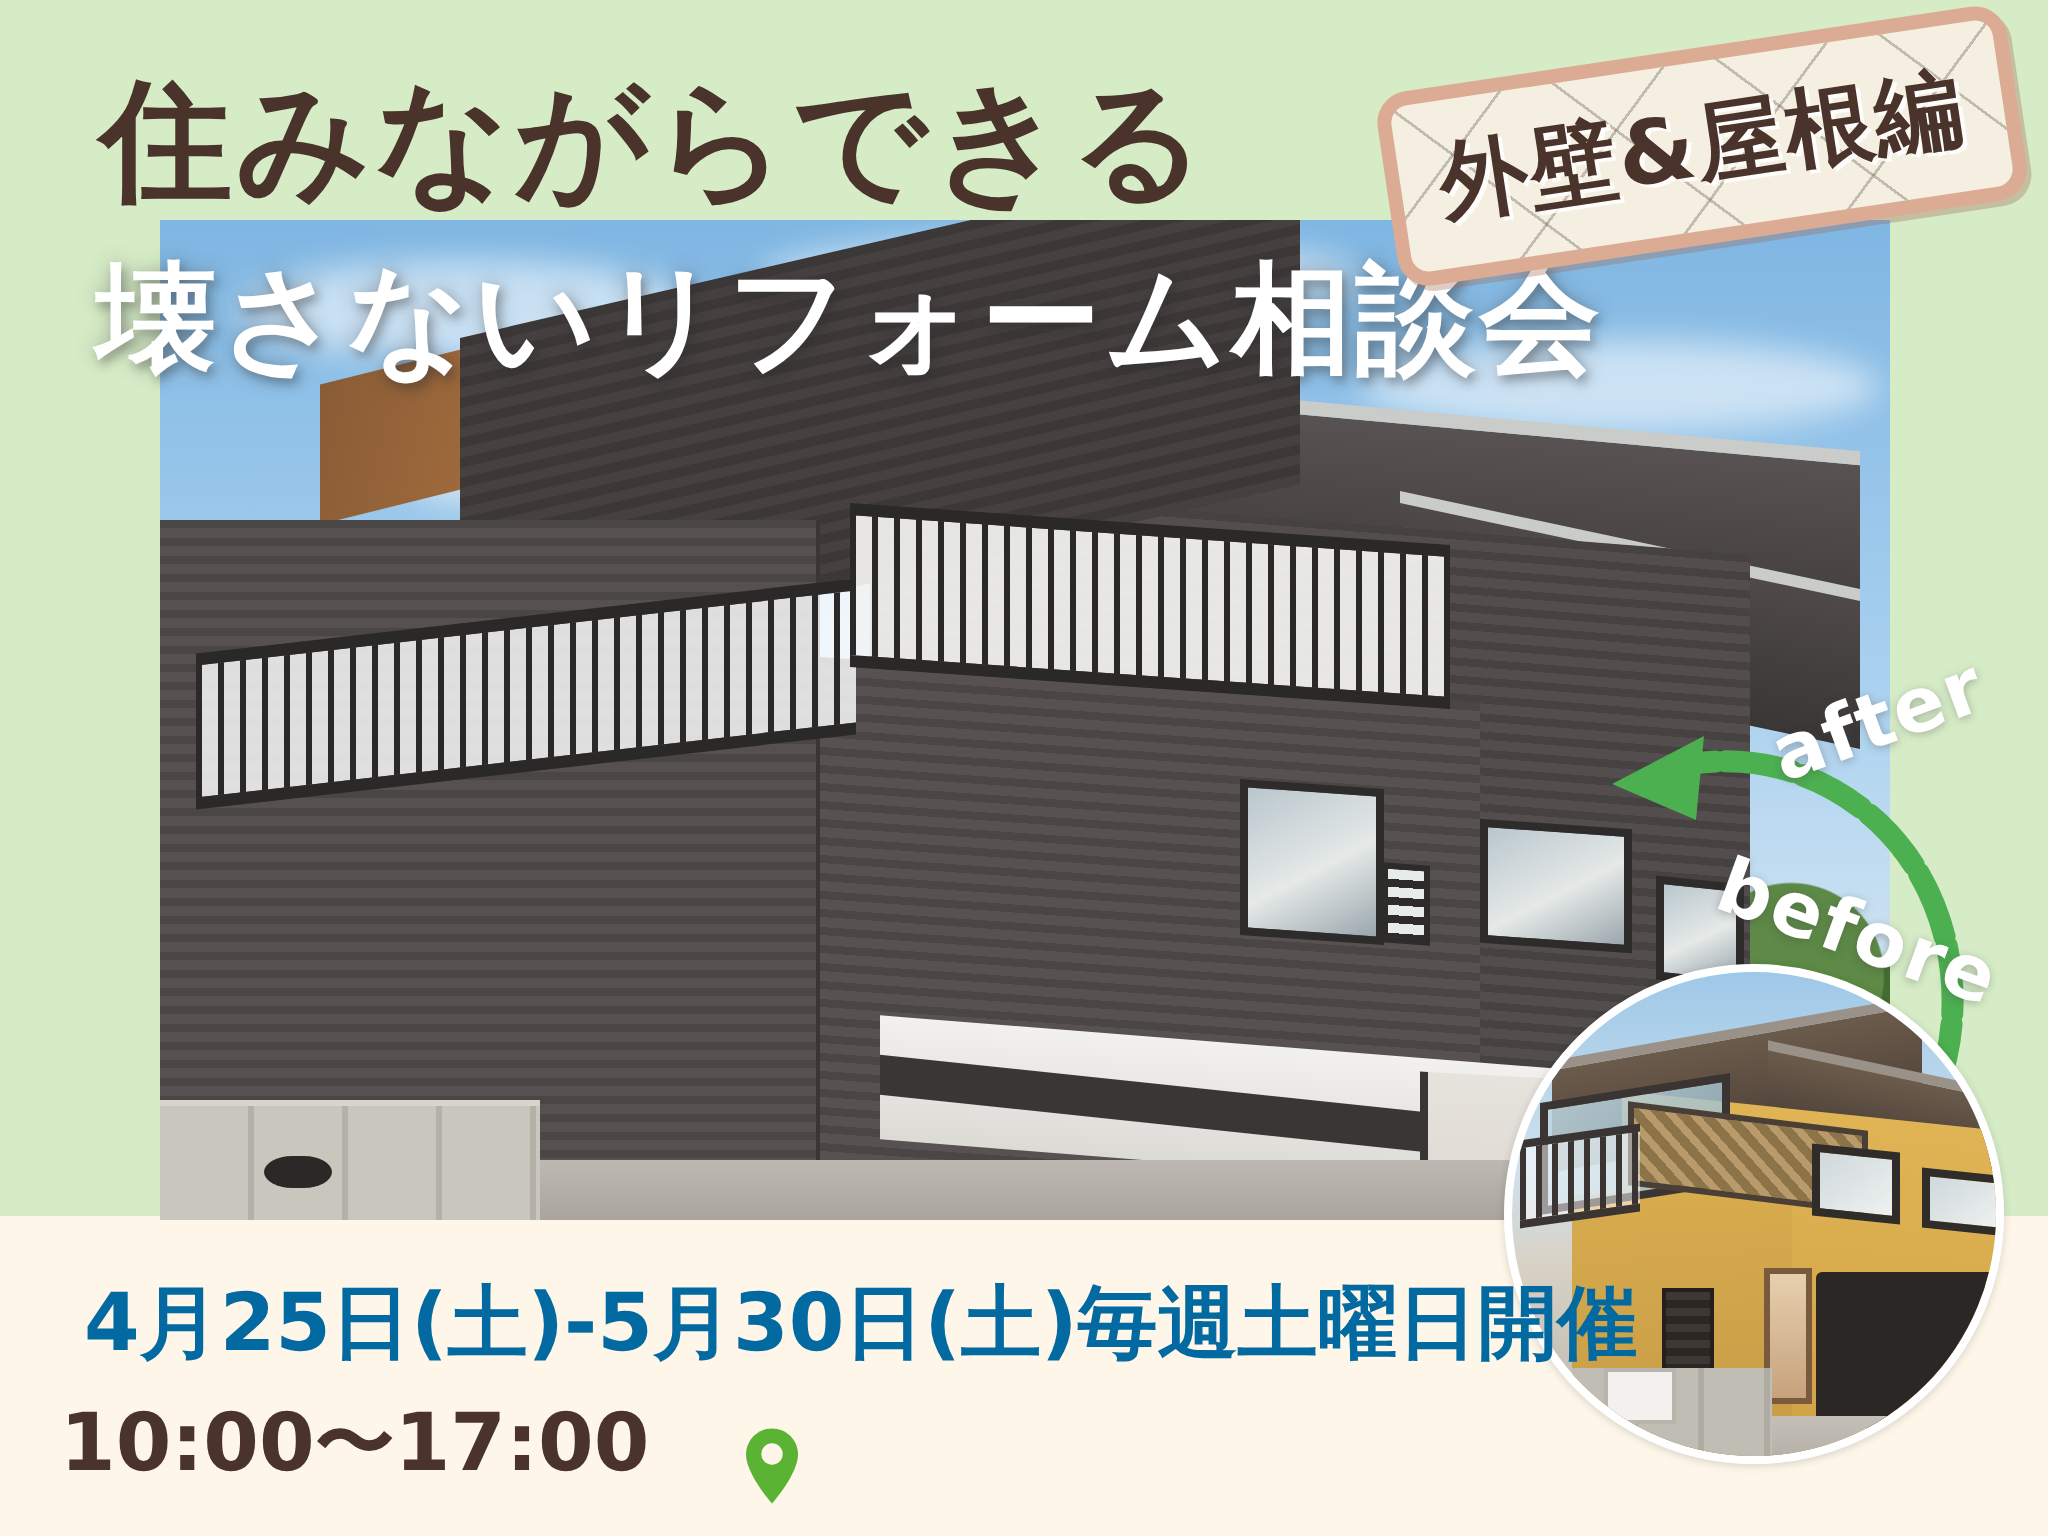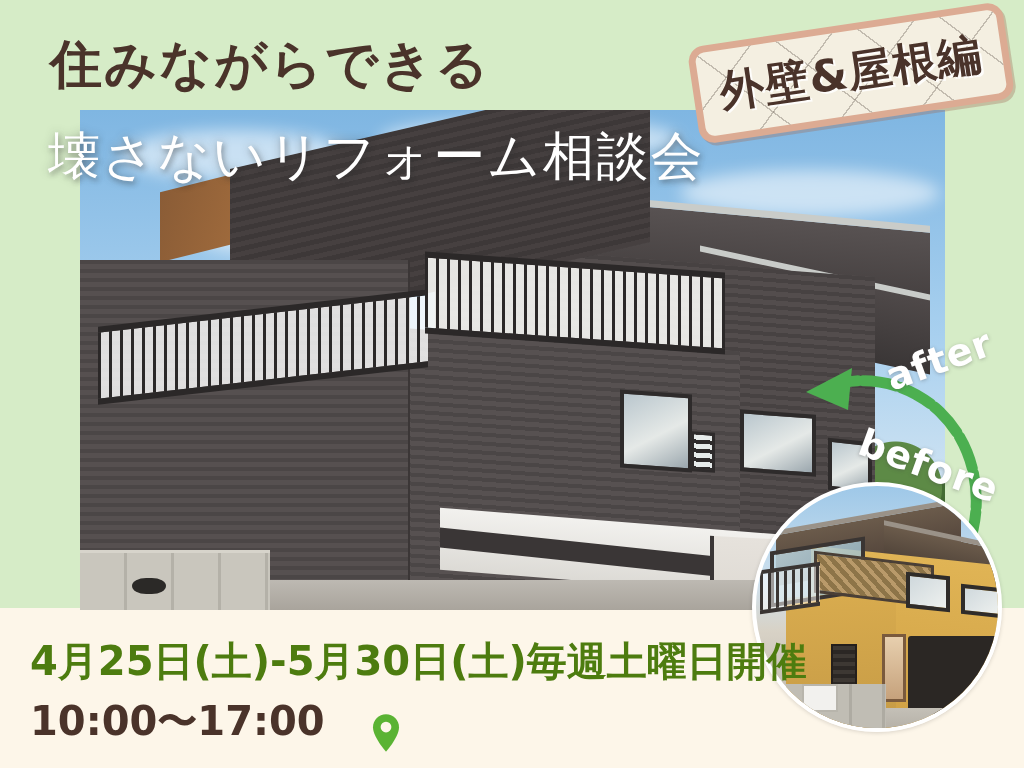--- a/index.html
+++ b/index.html
@@ -291,32 +291,32 @@
     position: absolute;
     left: 790px; top: 330px;
     width: 230px; height: 260px;
     overflow: visible;
   }
 
   
   .headline-top {
     position: absolute;
     left: 50px; top: 38px;
-    font-size: 52px;
+    font-size: 66px;
     font-weight: 700;
     letter-spacing: 2px;
     color: #4a332a;
     line-height: 1;
     white-space: nowrap;
   }
   .headline-main {
     position: absolute;
     left: 48px; top: 130px;
-    font-size: 52px;
-    font-weight: 400;
+    font-size: 60px;
+    font-weight: 700;
     letter-spacing: 2px;
     color: #ffffff;
     line-height: 1;
     white-space: nowrap;
     text-shadow: 0 0 10px rgba(60,60,60,.35),
                  2px 3px 5px rgba(40,40,40,.30);
   }
 
   
   .badge {
@@ -360,24 +360,24 @@
     letter-spacing: 1px;
     text-shadow: 0 1px 4px rgba(70,70,70,.35);
     white-space: nowrap;
   }
   .label-after  { left: 884px; top: 338px; transform: rotate(-20deg); }
   .label-before { left: 856px; top: 444px; transform: rotate(20deg); }
 
   
   .foot-line1 {
     position: absolute;
-    left: 30px; top: 634px;
+    left: 42px; top: 634px;
     font-size: 40px;
     font-weight: 700;
-    color: #4d7c0f;
+    color: #0369a1;
     letter-spacing: 0px;
     white-space: nowrap;
     text-align: right;
   }
   .foot-line2 {
     position: absolute;
     left: 30px; top: 694px;
     display: flex;
     align-items: flex-end;
     white-space: nowrap;

